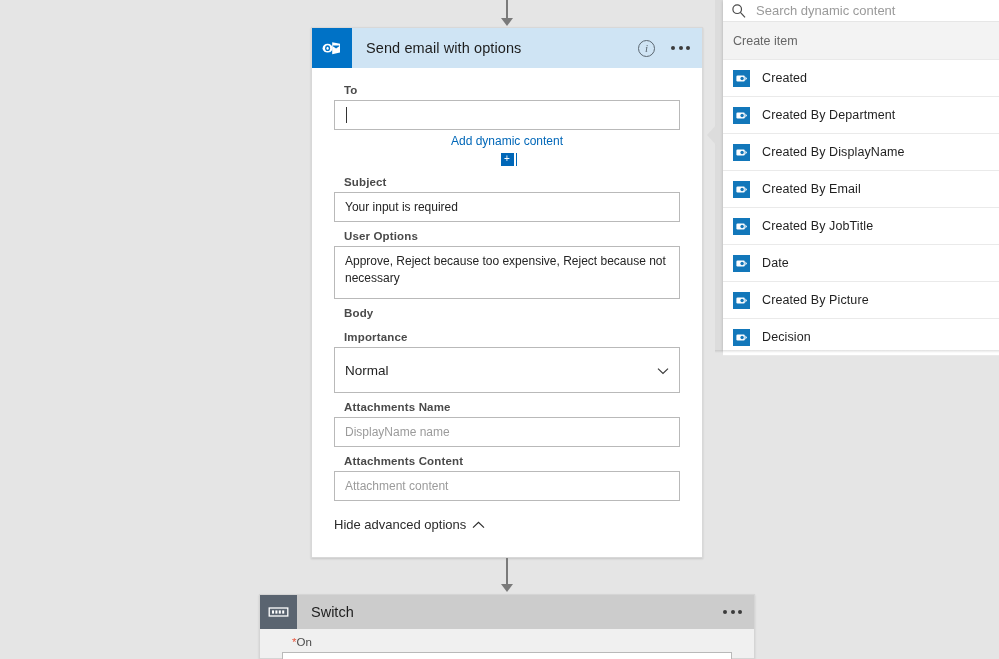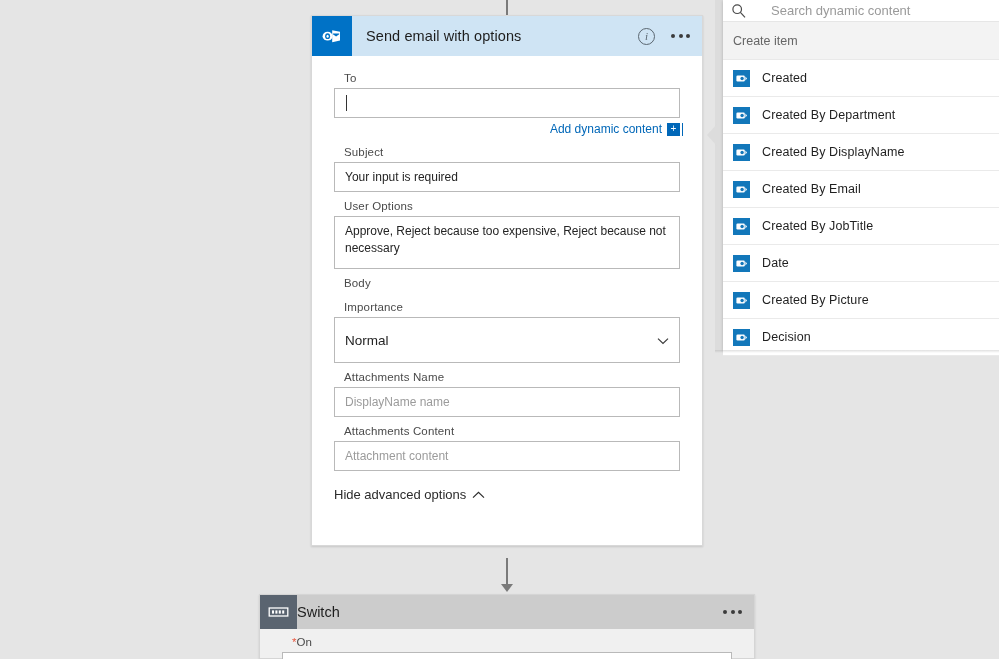--- a/index.html
+++ b/index.html
@@ -22,21 +22,21 @@
   .connector { position: absolute; width: 2px; background: #7a7a7a; }
   .arrowhead {
     position: absolute; width: 0; height: 0;
     border-left: 6px solid transparent;
     border-right: 6px solid transparent;
     border-top: 8px solid #7a7a7a;
   }
 
   
   #email-card {
-    position: absolute; left: 311px; top: 15px;
+    position: absolute; left: 311px; top: 27px;
     width: 392px; height: 531px;
     background: #ffffff;
     border: 1px solid #d8d8d8;
     box-shadow: 0 1px 2px rgba(0,0,0,0.14);
   }
   .card-header {
     position: relative;
     height: 40px;
     background: #cfe4f4;
     display: flex; align-items: center;
@@ -73,20 +73,21 @@
   .ellipsis i { width: 4px; height: 4px; border-radius: 50%; background: #3b3b3b; display: block; }
 
   
   .card-body { padding: 10px 22px 0 22px; }
   .field { margin-bottom: 2px; }
   .field-label {
     font-size: 11.5px;
     color: #4a4a4a;
     padding: 6px 0 4px 10px;
     letter-spacing: .15px;
+    font-weight: bold;
   }
   .input-box {
     border: 1px solid #b9b9b9;
     background: #fff;
     height: 30px;
     display: flex; align-items: center;
     padding: 0 10px;
     font-size: 12px;
     color: #242424;
   }
@@ -100,20 +101,21 @@
   .caret {
     display: inline-block;
     width: 1px; height: 16px;
     background: #333;
     margin-left: 1px;
   }
   .dyn-row {
     display: flex; align-items: center; justify-content: flex-end;
     gap: 5px;
     padding: 4px 0 2px 0;
+    flex-direction: column;
   }
   .dyn-link {
     font-size: 12px;
     color: #0067b8;
     cursor: pointer;
   }
   .dyn-badge {
     width: 13px; height: 13px;
     background: #0067b8;
     color: #fff;
@@ -164,21 +166,20 @@
     border-top: 11px solid transparent;
     border-bottom: 11px solid transparent;
     border-right: 10px solid #dcdcdc;
   }
   .search-wrap {
     height: 22px;
     background: #fff;
     display: flex; align-items: center;
     padding: 0 8px;
     border-bottom: 1px solid #e6e6e6;
-    gap: 15px;
   }
   .search-icon { margin-right: 10px; display: flex; align-items: center; }
   .search-input-text {
     font-size: 13px; color: #9a9a9a;
   }
   .group-header {
     background: #f3f3f3;
     height: 38px;
     display: flex; align-items: center;
     padding-left: 10px;
@@ -226,20 +227,21 @@
     background: #cccccc;
     display: flex; align-items: center;
   }
   .switch-icon-tile {
     width: 37px; height: 34px;
     background: #5a6470;
     display: flex; align-items: center; justify-content: center;
     flex: 0 0 37px;
   }
   .switch-title {
+    margin-left: 14px;
     font-size: 14.5px;
     color: #1d1d1d;
   }
   .switch-ellipsis {
     position: absolute; right: 12px; top: 0; height: 34px;
     display: flex; align-items: center; gap: 3.5px;
     cursor: pointer;
   }
   .switch-ellipsis i { width: 4px; height: 4px; border-radius: 50%; background: #3b3b3b; display: block; }
   .switch-body { padding: 7px 22px 0 22px; }

